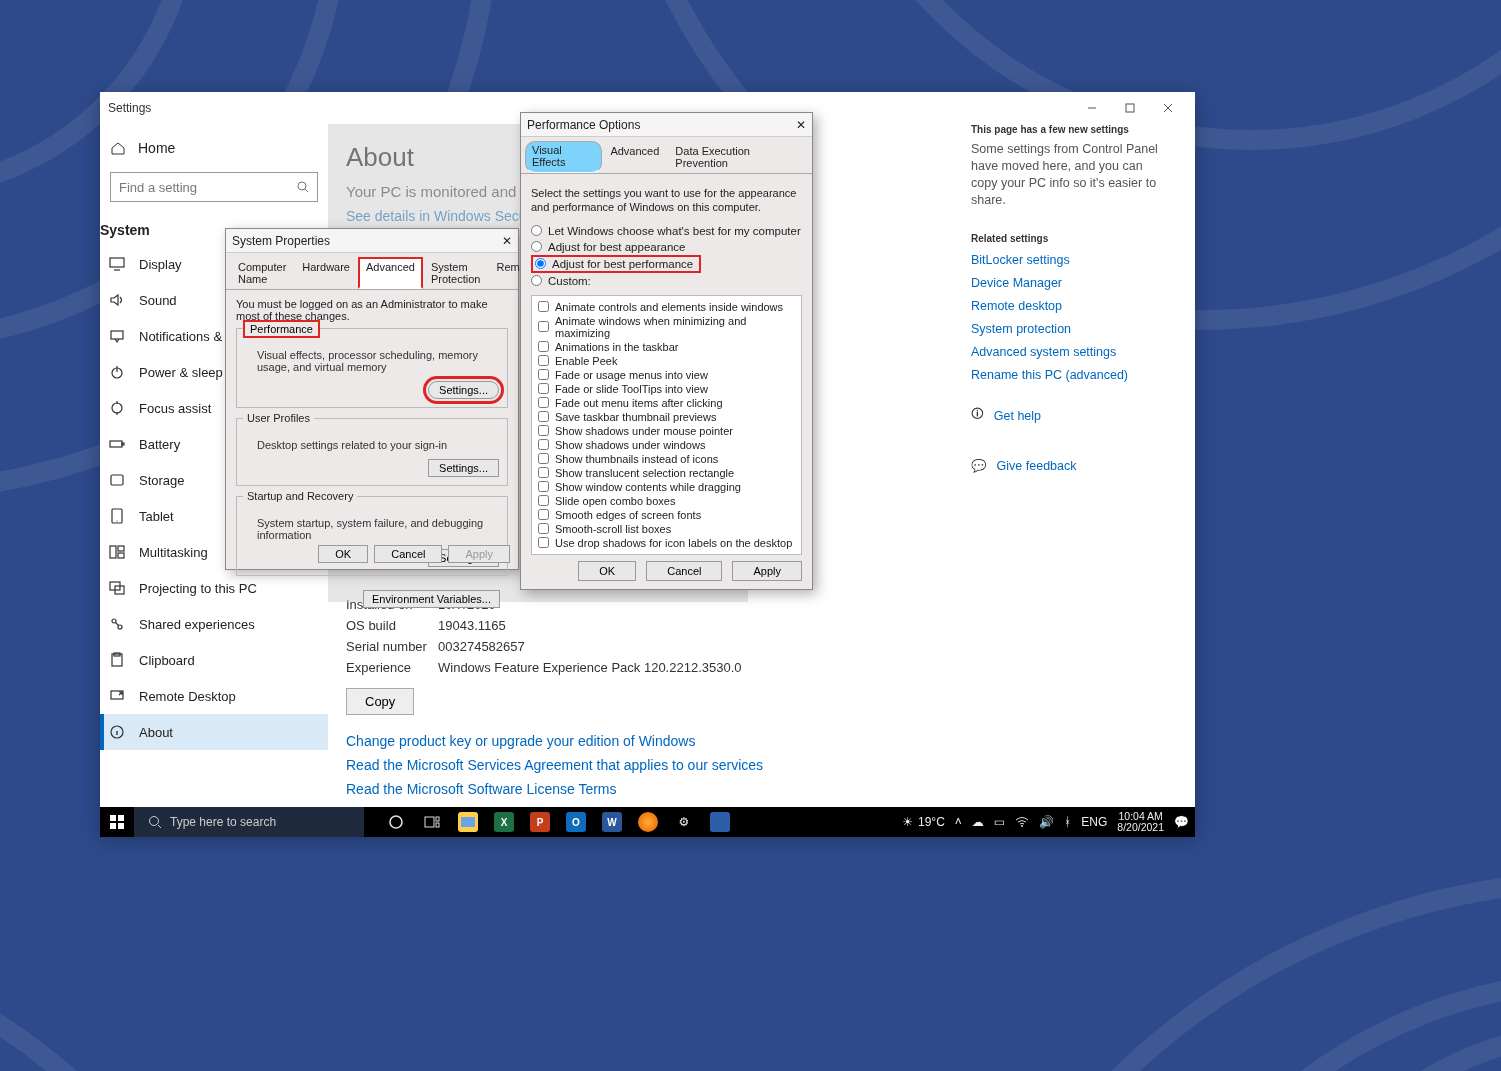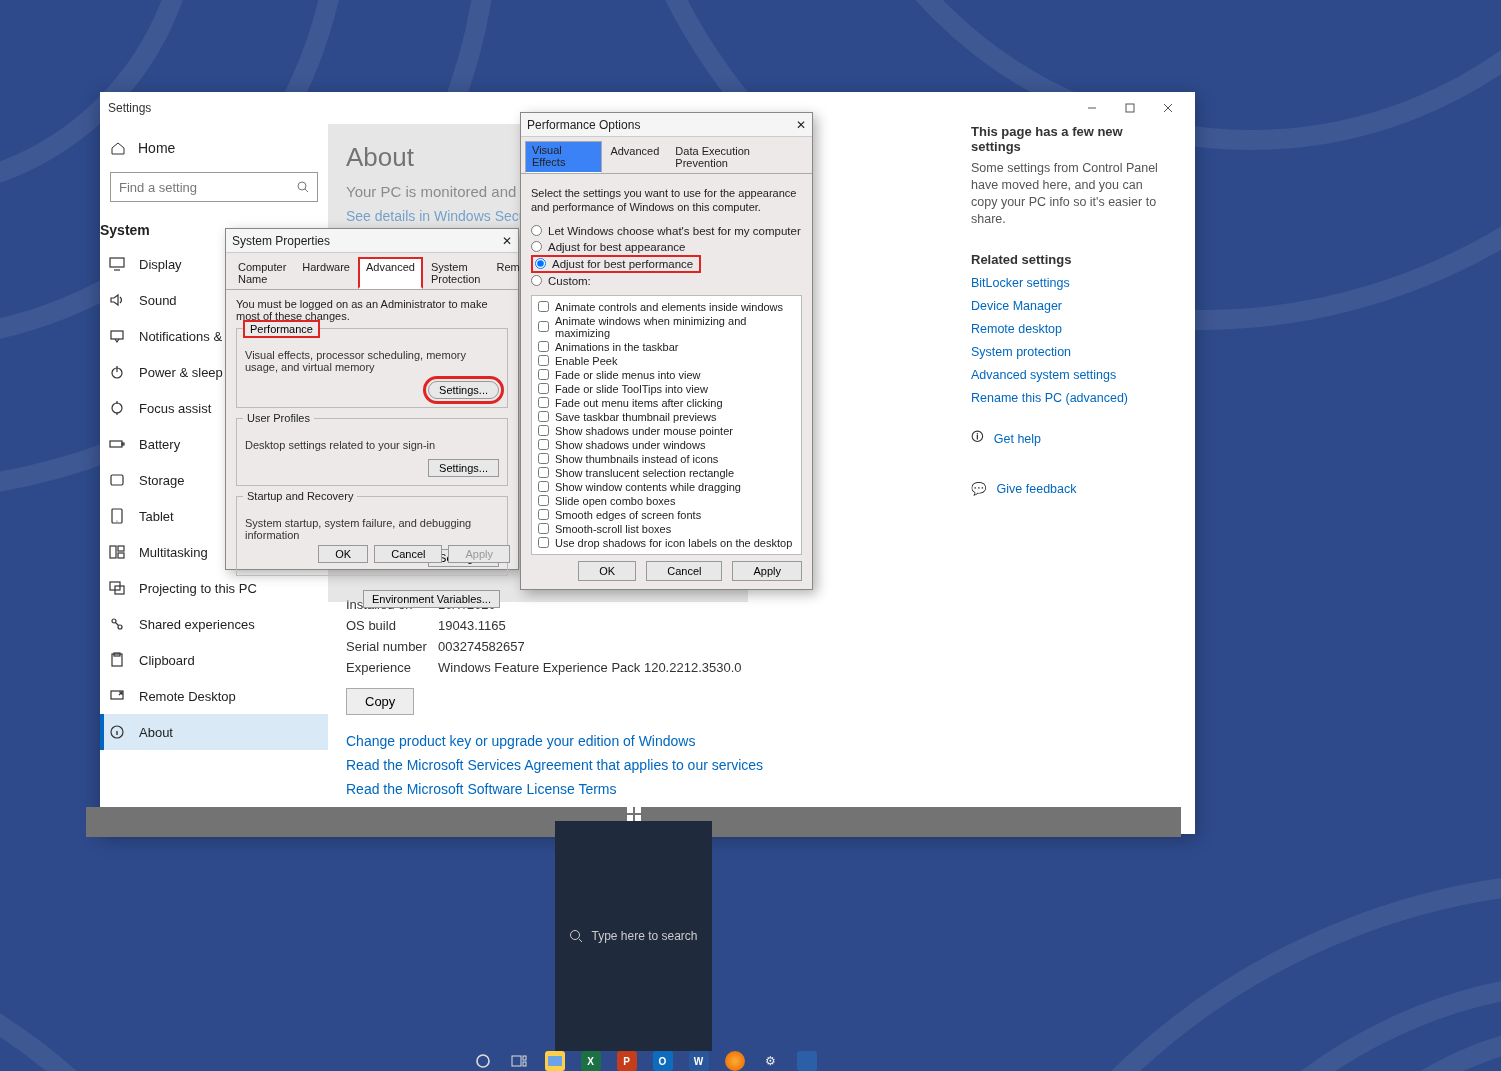--- a/index.html
+++ b/index.html
@@ -46,41 +46,41 @@
 .main-pane{flex:1;padding:18px 0 0 18px;position:relative;overflow:hidden;}
 .about-h1{font-size:26px;font-weight:400;margin-bottom:10px;}
 .monitor-line{font-size:15px;color:#333;margin-bottom:8px;}
 .link{color:#0067c0;font-size:14px;cursor:pointer;}
 .spec-row{display:flex;font-size:13px;color:#333;padding:3px 0;}
 .spec-row .lbl{width:92px;}
 .copy-btn{margin-top:10px;border:1px solid #aaa;background:#eee;padding:5px 18px;font-size:13px;}
 .mlinks{margin-top:18px;}
 .mlinks div{margin:8px 0;}
 .rightcol{position:absolute;right:24px;top:0;width:200px;font-size:12.5px;color:#333;}
-.rightcol h4{font-size:13px;font-weight:600;margin-bottom:6px;}
+.rightcol h4{font-size:10px;font-weight:600;margin-bottom:6px;}
 .rightcol .note{color:#555;margin-bottom:24px;line-height:1.35;}
 .rightcol .rlink{color:#0067c0;margin:9px 0;cursor:pointer;}
 .rightcol .helprow{display:flex;gap:10px;align-items:center;margin-top:18px;}
 
 
 .dim{position:absolute;left:0;top:0;width:420px;height:478px;background:rgba(210,210,210,.55);}
 
 
 .dialog{position:absolute;background:#ece9e8;border:1px solid #888;box-shadow:4px 4px 12px rgba(0,0,0,.3);font-size:12px;color:#222;}
 .dialog .dtitle{height:24px;background:#f5f5f5;display:flex;align-items:center;justify-content:space-between;padding:0 6px;font-size:12px;border-bottom:1px solid #ccc;}
 .sysprops{left:225px;top:228px;width:294px;height:342px;}
 .tabrow{display:flex;border-bottom:1px solid #aaa;padding:4px 4px 0 4px;gap:0;background:#ece9e8;}
 .tab{padding:3px 7px;font-size:11px;border:1px solid transparent;cursor:pointer;}
 .tab.adv{border:2px solid #e02424;background:#fff;border-bottom-color:#fff;padding:2px 6px;}
 .sp-body{padding:8px 10px;}
 .sp-body .admin{font-size:11px;margin-bottom:6px;}
 .gb{border:1px solid #bbb;position:relative;padding:20px 8px 8px 8px;margin-bottom:10px;}
 .gb .gtitle{position:absolute;top:-7px;left:6px;background:#ece9e8;padding:0 4px;font-size:11px;}
 .gb .gtitle.perf{border:2px solid #e02424;color:#000;padding:1px 5px;top:-9px;}
-.gb .desc{font-size:11px;color:#333;}
+.gb .desc{font-size:11px;color:#333;margin-left:12px;}
 .sbtn{float:right;margin-top:8px;border:1px solid #999;background:#e8e8e8;padding:2px 10px;font-size:11px;}
 .sbtn.circled{outline:3px solid #e02424;border-radius:18px;outline-offset:2px;}
 .cf::after{content:"";display:block;clear:both;}
 .envbtn{float:right;margin:4px 8px 0 0;border:1px solid #999;background:#e8e8e8;padding:2px 8px;font-size:11px;}
 .dlg-buttons{position:absolute;bottom:6px;right:8px;display:flex;gap:6px;}
 .dlg-buttons button{border:1px solid #999;background:#e8e8e8;padding:2px 16px;font-size:11px;}
 .dlg-buttons button.disabled{color:#999;}
 
 
 .perfopts{left:520px;top:112px;width:293px;height:478px;}
@@ -89,21 +89,21 @@
 .radio-row{display:flex;align-items:center;gap:6px;font-size:11.5px;padding:2px 0;}
 .radio-row.hl{border:2px solid #e02424;display:inline-flex;padding:1px 6px 1px 2px;}
 .radio-row input{width:11px;height:11px;}
 .chkpanel{border:1px solid #bbb;background:#fff;padding:4px;margin-top:6px;height:260px;overflow:hidden;}
 .chkpanel .ck{display:flex;align-items:center;gap:6px;font-size:11px;padding:1px 2px;}
 .chkpanel .ck input{width:11px;height:11px;}
 .po-buttons{position:absolute;bottom:8px;right:10px;display:flex;gap:10px;}
 .po-buttons button{border:1px solid #999;background:#e8e8e8;padding:3px 20px;font-size:11px;}
 
 
-.taskbar{position:absolute;left:86px;bottom:234px;width:1095px;height:30px;background:#737373;display:flex;align-items:center;color:#eee;font-size:12px;flex-direction:column;}
+.taskbar{position:absolute;left:100px;bottom:234px;width:1095px;height:30px;background:#000000;display:flex;align-items:center;color:#eee;font-size:12px;}
 .taskbar .start{width:34px;height:100%;display:flex;align-items:center;justify-content:center;}
 .taskbar .searchbox{display:flex;align-items:center;gap:8px;background:#202a3d;height:100%;padding:0 14px;flex:0 0 230px;color:#ccc;}
 .tb-icons{display:flex;gap:16px;margin-left:22px;align-items:center;}
 .tb-icons .ti{width:20px;height:20px;border-radius:3px;display:inline-flex;align-items:center;justify-content:center;}
 .tray{margin-left:auto;display:flex;align-items:center;gap:10px;padding-right:6px;}
 .clock{line-height:1.05;text-align:center;font-size:10.5px;}
 svg{display:block;}
 </style>
 </head>
 <body>
@@ -383,21 +383,21 @@
     <button class="disabled">Apply</button>
   </div>
 </div>
 
 <div class="dialog perfopts">
   <div class="dtitle">
     <span>Performance Options</span>
     <span>✕</span>
   </div>
   <div class="tabrow" id="po-tabs">
-      <span class="tab adv" style="border-width: 1px; border-style: solid; border-color: rgb(170, 170, 170) rgb(170, 170, 170) rgb(255, 255, 255); border-image: initial; background: #3b82f6;">Visual Effects</span>
+      <span class="tab adv" style="border-width: 1px; border-style: solid; border-color: rgb(170, 170, 170) rgb(170, 170, 170) rgb(255, 255, 255); border-image: initial; background: #7dd3fc; border-radius: 10px;">Visual Effects</span>
       <span class="tab">Advanced</span>
       <span class="tab">Data Execution Prevention</span>
     </div>
   <div class="po-body">
     <div class="hint">Select the settings you want to use for the appearance and performance of Windows on this computer.</div>
     <div id="po-radios"><div class="radio-row">
           <input type="radio" style="">
           <span>Let Windows choose what's best for my computer</span>
         </div><div class="radio-row">
           <input type="radio" style="">
@@ -421,21 +421,21 @@
         <div class="ck">
           <input type="checkbox" style="">
           <span>Animations in the taskbar</span>
         </div>
         <div class="ck">
           <input type="checkbox" style="">
           <span>Enable Peek</span>
         </div>
         <div class="ck">
           <input type="checkbox" style="">
-          <span>Fade or slide menus into view</span>
+          <span>Fade or usage menus into view</span>
         </div>
         <div class="ck">
           <input type="checkbox" style="">
           <span>Fade or slide ToolTips into view</span>
         </div>
         <div class="ck">
           <input type="checkbox" style="">
           <span>Fade out menu items after clicking</span>
         </div>
         <div class="ck">

